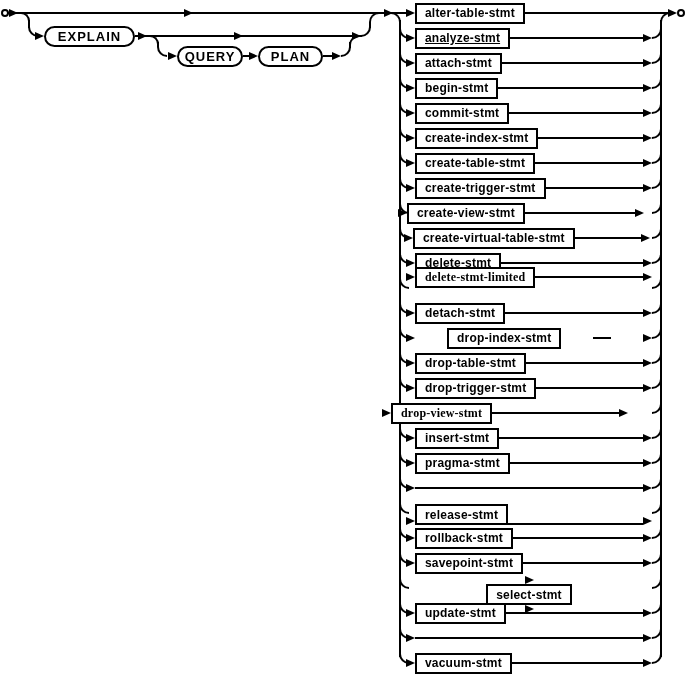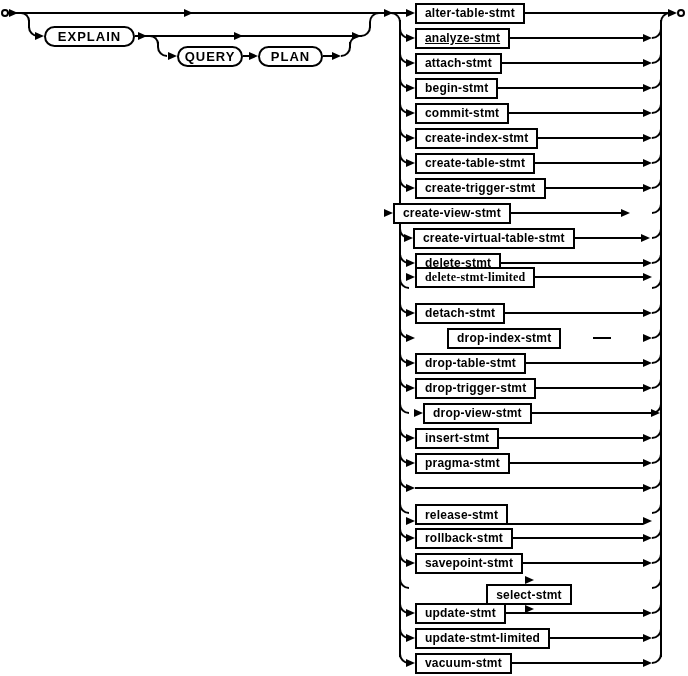--- a/index.html
+++ b/index.html
@@ -122,21 +122,21 @@
     <div class="c bl" style="left: 399px; top: 177px; width: 10px; height: 12px;"></div>
     <div class="c br" style="left: 652px; top: 177px; width: 10px; height: 12px;"></div>
     <div class="row" style="left: 406px; top: 176px; width: 246px;">
       <div class="ar"></div>
       <div class="nb">create-trigger-stmt</div>
       <div class="rl"></div>
       <div class="ar"></div>
     </div>
     <div class="c bl" style="left: 399px; top: 202px; width: 10px; height: 12px;"></div>
     <div class="c br" style="left: 652px; top: 202px; width: 10px; height: 12px;"></div>
-    <div class="row" style="left: 384px; top: 201px; width: 246px;">
+    <div class="row" style="left: 398px; top: 201px; width: 246px;">
       <div class="ar"></div>
       <div class="nb">create-view-stmt</div>
       <div class="rl"></div>
       <div class="ar"></div>
     </div>
     <div class="c bl" style="left: 399px; top: 227px; width: 10px; height: 12px;"></div>
     <div class="c br" style="left: 652px; top: 227px; width: 10px; height: 12px;"></div>
     <div class="row" style="left: 404px; top: 226px; width: 246px;">
       <div class="ar"></div>
       <div class="nb">create-virtual-table-stmt</div>
@@ -186,21 +186,21 @@
     <div class="c bl" style="left: 399px; top: 377px; width: 10px; height: 12px;"></div>
     <div class="c br" style="left: 652px; top: 377px; width: 10px; height: 12px;"></div>
     <div class="row" style="left: 406px; top: 376px; width: 246px;">
       <div class="ar"></div>
       <div class="nb">drop-trigger-stmt</div>
       <div class="rl"></div>
       <div class="ar"></div>
     </div>
     <div class="c bl" style="left: 399px; top: 402px; width: 10px; height: 12px;"></div>
     <div class="c br" style="left: 652px; top: 402px; width: 10px; height: 12px;"></div>
-    <div class="row" style="left: 414px; top: 401px; width: 246px;">
+    <div class="row" style="left: 382px; top: 401px; width: 246px; font-family: Liberation Serif, serif;">
       <div class="ar"></div>
       <div class="nb">drop-view-stmt</div>
       <div class="rl"></div>
       <div class="ar"></div>
     </div>
     <div class="c bl" style="left: 399px; top: 427px; width: 10px; height: 12px;"></div>
     <div class="c br" style="left: 652px; top: 427px; width: 10px; height: 12px;"></div>
     <div class="row" style="left: 406px; top: 426px; width: 246px;">
       <div class="ar"></div>
       <div class="nb">insert-stmt</div>
@@ -259,21 +259,20 @@
     <div class="row" style="left: 406px; top: 601px; width: 246px;">
       <div class="ar"></div>
       <div class="nb">update-stmt</div>
       <div class="rl"></div>
       <div class="ar"></div>
     </div>
     <div class="c bl" style="left: 399px; top: 627px; width: 10px; height: 12px;"></div>
     <div class="c br" style="left: 652px; top: 627px; width: 10px; height: 12px;"></div>
     <div class="row" style="left: 406px; top: 626px; width: 246px;">
       <div class="ar"></div>
-      <div class="nb">update-stmt-limited</div>
       <div class="rl"></div>
       <div class="ar"></div>
     </div>
     <div class="c bl" style="left: 399px; top: 652px; width: 10px; height: 12px;"></div>
     <div class="c br" style="left: 652px; top: 652px; width: 10px; height: 12px;"></div>
     <div class="row" style="left: 406px; top: 651px; width: 246px;">
       <div class="ar"></div>
       <div class="nb">vacuum-stmt</div>
       <div class="rl"></div>
       <div class="ar"></div>

